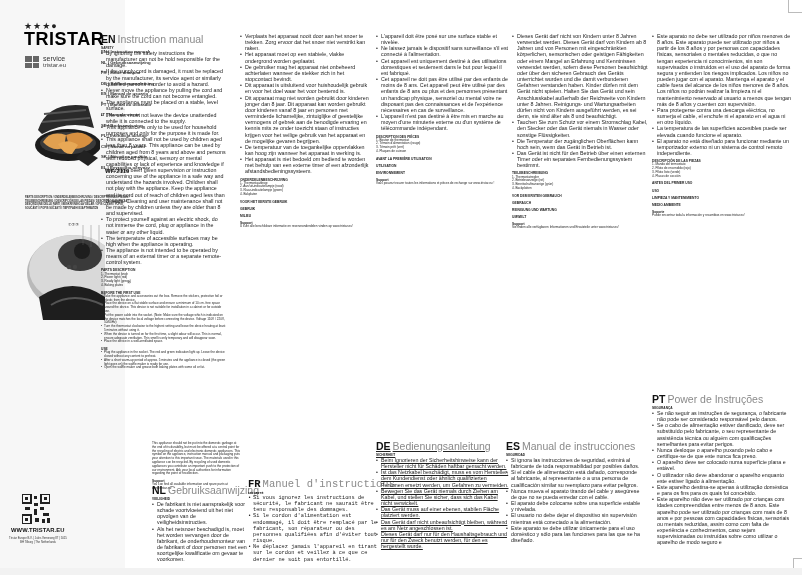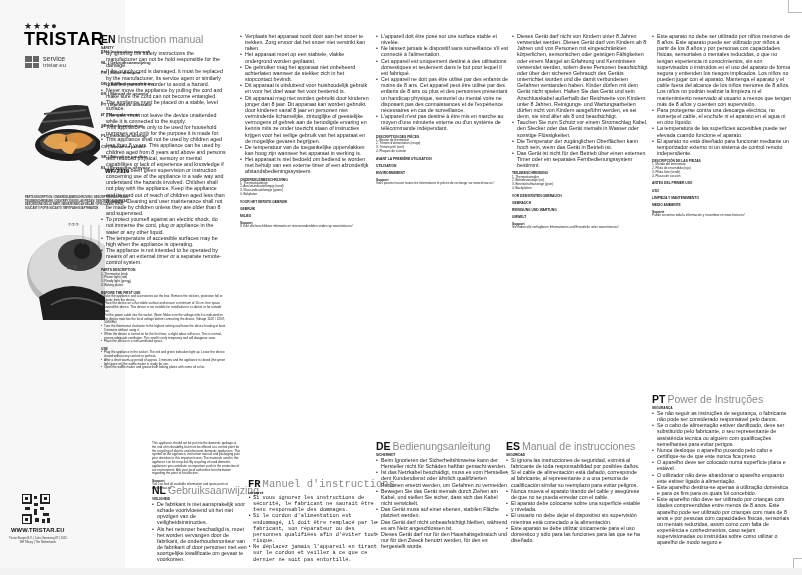--- a/index.html
+++ b/index.html
@@ -240,21 +240,21 @@
       <p>3. Témoin prêt (vert)</p>
       <p>4. Plaques de cuisson</p>
       <h3>AVANT LA PREMIÈRE UTILISATION</h3>
       <h3>UTILISATION</h3>
       <h3>ENVIRONNEMENT</h3>
       <h3>Support</h3>
       <p>Vous pouvez trouver toutes les informations et pièces de rechange sur www.tristar.eu !</p>
     </div>
   </div>
 
-  <div class="col" style="left:376px;top:440px;width:134px;">
+  <div class="col" style="left:376px;top:440px;width:134px;text-decoration:underline;">
     <h1><b>DE</b><span>Bedienungsanleitung</span></h1>
     <h2>SICHERHEIT</h2>
     <ul>
       <li>Beim Ignorieren der Sicherheitshinweise kann der Hersteller nicht für Schäden haftbar gemacht werden.</li>
       <li>Ist das Netzkabel beschädigt, muss es vom Hersteller, dem Kundendienst oder ähnlich qualifizierten Personen ersetzt werden, um Gefahren zu vermeiden.</li>
       <li>Bewegen Sie das Gerät niemals durch Ziehen am Kabel, und stellen Sie sicher, dass sich das Kabel nicht verwickelt.</li>
       <li>Das Gerät muss auf einer ebenen, stabilen Fläche platziert werden.</li>
       <li>Das Gerät darf nicht unbeaufsichtigt bleiben, während es am Netz angeschlossen ist.</li>
       <li>Dieses Gerät darf nur für den Haushaltsgebrauch und nur für den Zweck benutzt werden, für den es hergestellt wurde.</li>
     </ul>

